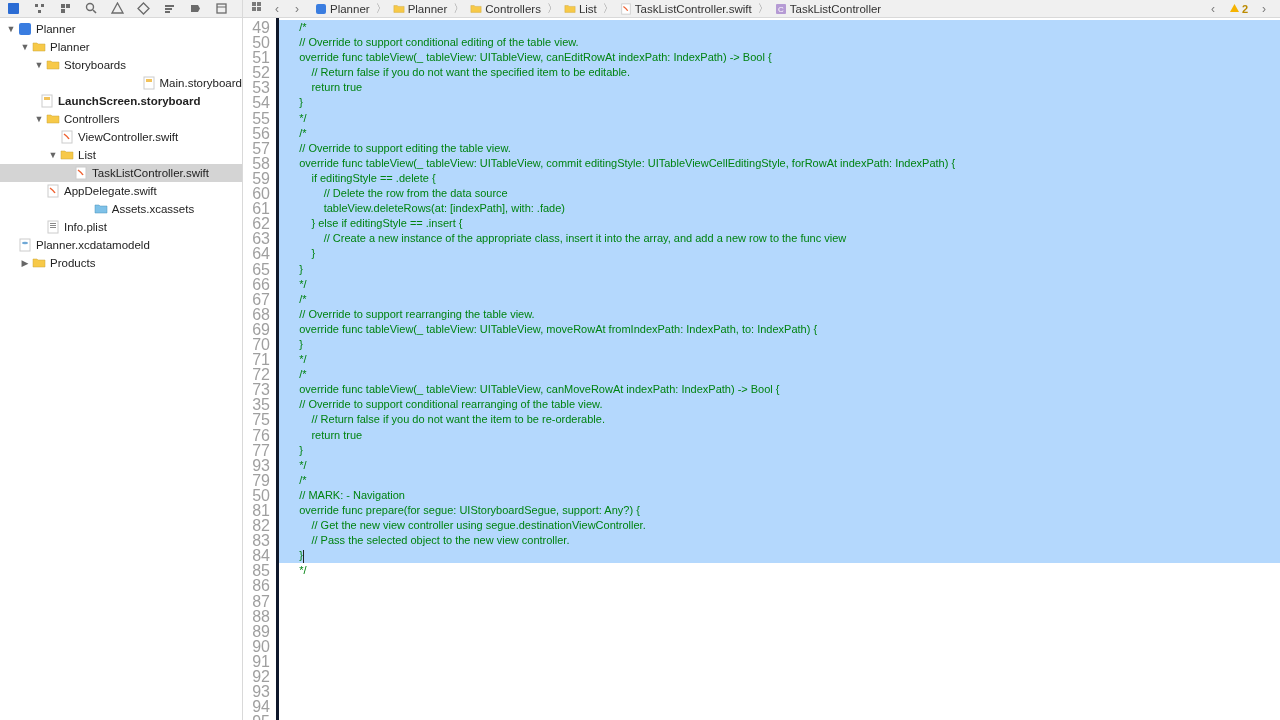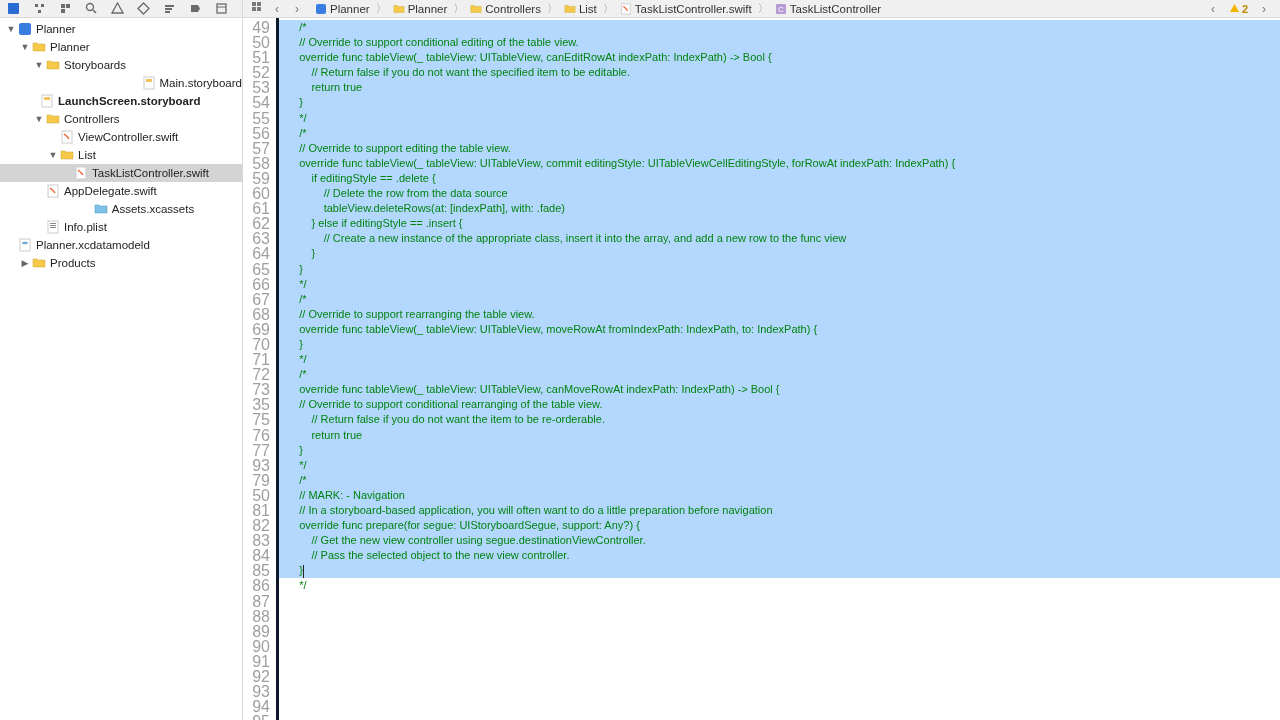--- a/index.html
+++ b/index.html
@@ -400,21 +400,20 @@
           <div class="codeline sel"><span class="c-comment">    override func tableView(_ tableView: UITableView, canMoveRowAt indexPath: IndexPath) -&gt; Bool {</span></div>
           <div class="codeline sel"><span class="c-comment">    // Override to support conditional rearranging of the table view.</span></div>
           <div class="codeline sel"><span class="c-comment">        // Return false if you do not want the item to be re-orderable.</span></div>
           <div class="codeline sel"><span class="c-comment">        return true</span></div>
           <div class="codeline sel"><span class="c-comment">    }</span></div>
           <div class="codeline sel"><span class="c-comment">    */</span></div>
           <div class="codeline sel"><span class="c-comment"></span></div>
           <div class="codeline sel"><span class="c-comment">    /*</span></div>
           <div class="codeline sel"><span class="c-comment">    // MARK: - Navigation</span></div>
           <div class="codeline sel"><span class="c-comment"></span></div>
-          <div class="codeline sel"><span class="c-comment">    // In a storyboard-based application, you will often want to do a little preparation before navigation</span></div>
           <div class="codeline sel"><span class="c-comment">    override func prepare(for segue: UIStoryboardSegue, support: Any?) {</span></div>
           <div class="codeline sel"><span class="c-comment">        // Get the new view controller using segue.destinationViewController.</span></div>
           <div class="codeline sel"><span class="c-comment">        // Pass the selected object to the new view controller.</span></div>
           <div class="codeline sel"><span class="c-comment">    }</span><span class="caret"></span></div>
           <div class="codeline"><span class="c-comment">    */</span></div>
           <div class="codeline"><span class="c-comment"></span></div>
           <div class="codeline"><span class="c-comment"></span></div>
         </div>
     </div>
   </div>

